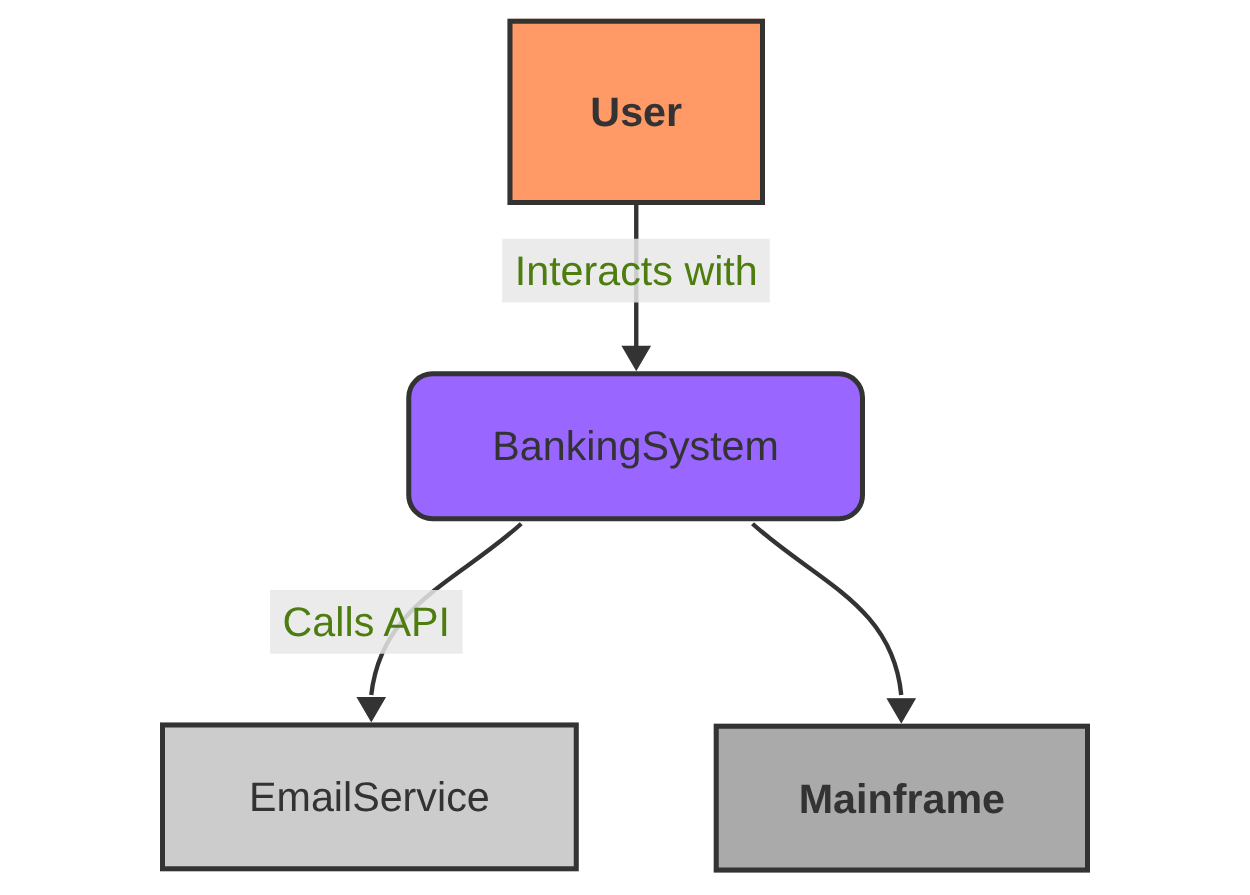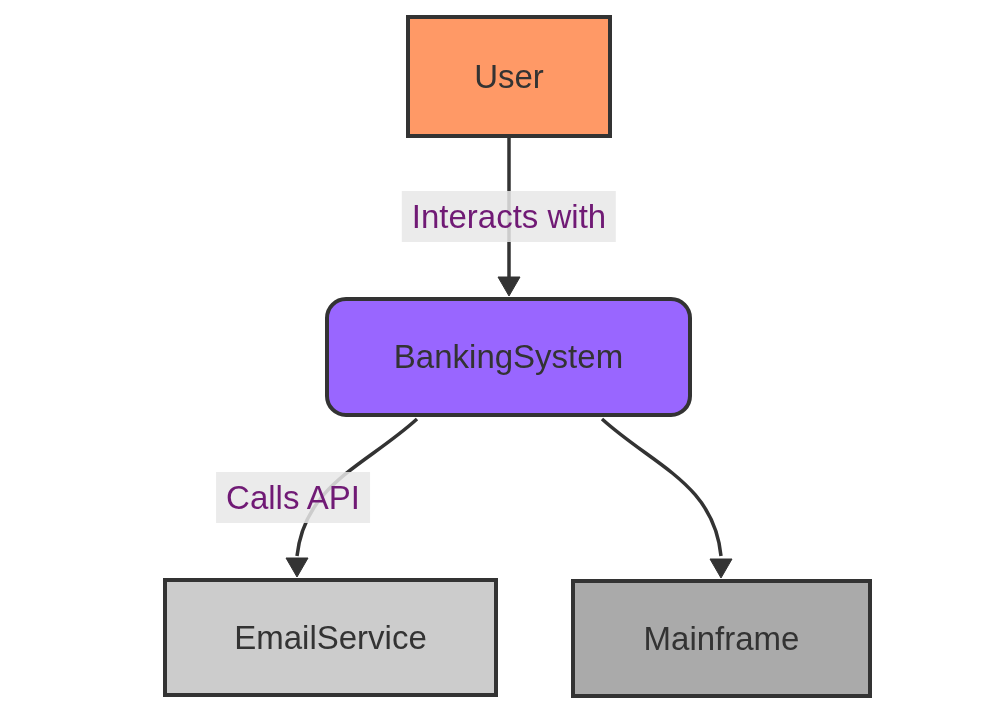--- a/index.html
+++ b/index.html
@@ -36,29 +36,29 @@
     position: absolute;
     box-sizing: border-box;
     border: 4px solid #333333;
     display: flex;
     align-items: center;
     justify-content: center;
     font-size: 33px;
     color: #333333;
     text-align: center;
   }
-  #node-user        { left: 406px; top:  15px; width: 206px; height: 123px; }
+  #node-user        { left: 406px; top:  15px; width: 206px; height: 149px; font-weight: bold; }
   #node-banking     { left: 325px; top: 297px; width: 367px; height: 120px; border-radius: 21px; }
   #node-email       { left: 128px; top: 578px; width: 335px; height: 119px; }
   #node-mainframe   { left: 571px; top: 579px; width: 301px; height: 119px; }
   .edge-label {
     position: absolute;
     transform: translateX(-50%);
     background: rgba(232, 232, 232, 0.85);
-    color: #701a75;
+    color: #4d7c0f;
     font-size: 33px;
     line-height: 1.25;
     padding: 5px 10px;
     white-space: nowrap;
   }
   #label-interacts  { left: 509px; top: 191px; }
   #label-calls      { left: 293px; top: 472px; }
   #label-fetches    { left: 720px; top: 471px; }
 </style>
 </head>
@@ -79,25 +79,25 @@
   </svg>
 
   <div class="node" id="node-user" style="background-color: rgb(255, 153, 102);">
     <span>User</span>
   </div>
 
   <div class="node" id="node-banking" style="background-color: rgb(153, 102, 255);">
     <span>BankingSystem</span>
   </div>
 
-  <div class="node" id="node-email" style="background-color: rgb(204, 204, 204); margin-left: 35px;">
+  <div class="node" id="node-email" style="background-color: rgb(204, 204, 204);">
     <span>EmailService</span>
   </div>
 
-  <div class="node" id="node-mainframe" style="background-color: rgb(170, 170, 170);">
+  <div class="node" id="node-mainframe" style="background-color: rgb(170, 170, 170); font-weight: bold;">
     <span>Mainframe</span>
   </div>
 
   <div class="edge-label" id="label-interacts">Interacts with</div>
 
   <div class="edge-label" id="label-calls">Calls API</div>
 
 
 </div>
 

